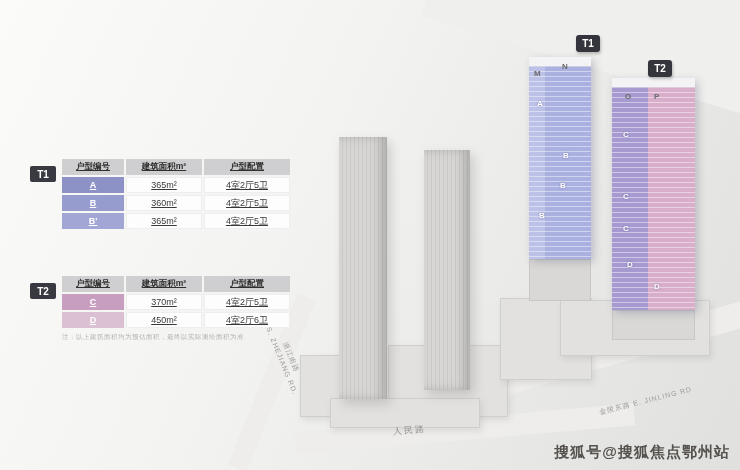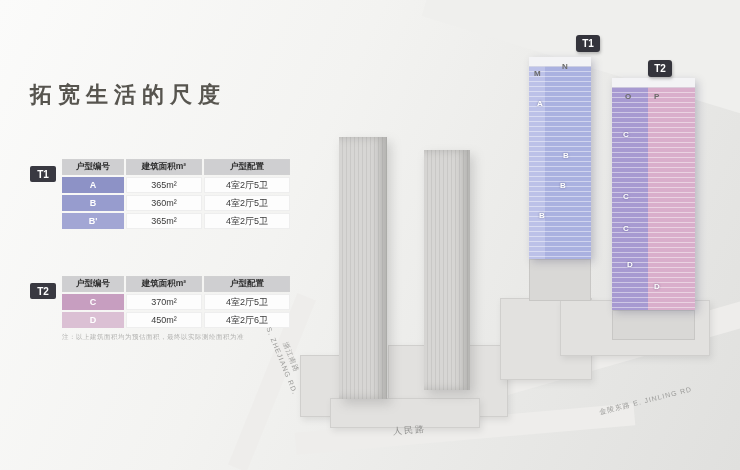--- a/index.html
+++ b/index.html
@@ -11,21 +11,21 @@
          font-size:22px;font-weight:600;color:#57554f;letter-spacing:6px;}
   .subtitle{position:absolute;left:62px;top:118px;font-size:9px;color:#9a9a96;letter-spacing:3px;}
   .badge{position:absolute;width:26px;height:16px;background:#393941;color:#fff;font-size:10px;
          font-weight:bold;display:flex;align-items:center;justify-content:center;border-radius:2px;}
   .badge-t1{left:30px;top:166px;}
   .badge-t2{left:30px;top:283px;}
   .htable{position:absolute;display:grid;grid-template-columns:62px 76px 86px;gap:2px;grid-auto-rows:16px;}
   .t1-table{left:62px;top:159px;}
   .t2-table{left:62px;top:276px;}
   .htable .c{display:flex;align-items:center;justify-content:center;font-size:9px;color:#3a3a3a;
-             background:#fdfdfd;box-shadow:0 0 0 1px rgba(210,210,210,.35) inset;}
+             background:#fdfdfd;box-shadow:0 0 0 1px rgba(210,210,210,.35) inset;text-decoration:underline;}
   .htable .head{background:#cfcfd1;font-weight:bold;font-size:8.5px;color:#2f2f2f;}
   .htable .unit{color:#fff;font-weight:bold;box-shadow:none;}
   .note{position:absolute;left:62px;top:333px;font-size:6.5px;color:#b2b2b0;letter-spacing:.5px;}
   
   .diag-band{position:absolute;left:430px;top:-40px;width:420px;height:120px;background:#efefed;
              transform:rotate(17deg);}
   .road{position:absolute;background:#eeedeb;}
   .road-w{left:262px;top:290px;width:20px;height:185px;transform:rotate(22deg);}
   .road-s{left:295px;top:418px;width:340px;height:22px;transform:rotate(-5deg);}
   .road-e{left:475px;top:335px;width:300px;height:26px;transform:rotate(-16deg);}
@@ -64,21 +64,20 @@
 </head>
 <body>
 
 <div class="stage">
 
   <div class="diag-band"></div>
   <div class="road road-w"></div>
   <div class="road road-s"></div>
   <div class="road road-e"></div>
 
-  <div class="title">拓宽生活的尺度</div>
 
   <div class="badge badge-t1">T1</div>
   <div class="htable t1-table">
     <div class="c head">户型编号</div>
     <div class="c head">建筑面积m²</div>
     <div class="c head">户型配置</div>
 
     <div class="c unit" style="background-color: rgb(141, 146, 198);">A</div>
     <div class="c">365m²</div>
     <div class="c">4室2厅5卫</div>
@@ -146,14 +145,15 @@
   <div class="map-badge map-badge-t1">T1</div>
   <div class="map-badge map-badge-t2">T2</div>
 
   <div class="road-label rl-west">
     <div>浙江南路</div>
     <div>S. ZHEJIANG RD.</div>
   </div>
   <div class="road-label rl-south">人民路</div>
   <div class="road-label rl-east">金陵东路  E. JINLING RD</div>
 
+  <div class="watermark">搜狐号@搜狐焦点鄂州站</div>
 
 </div>
 
 </body></html>

